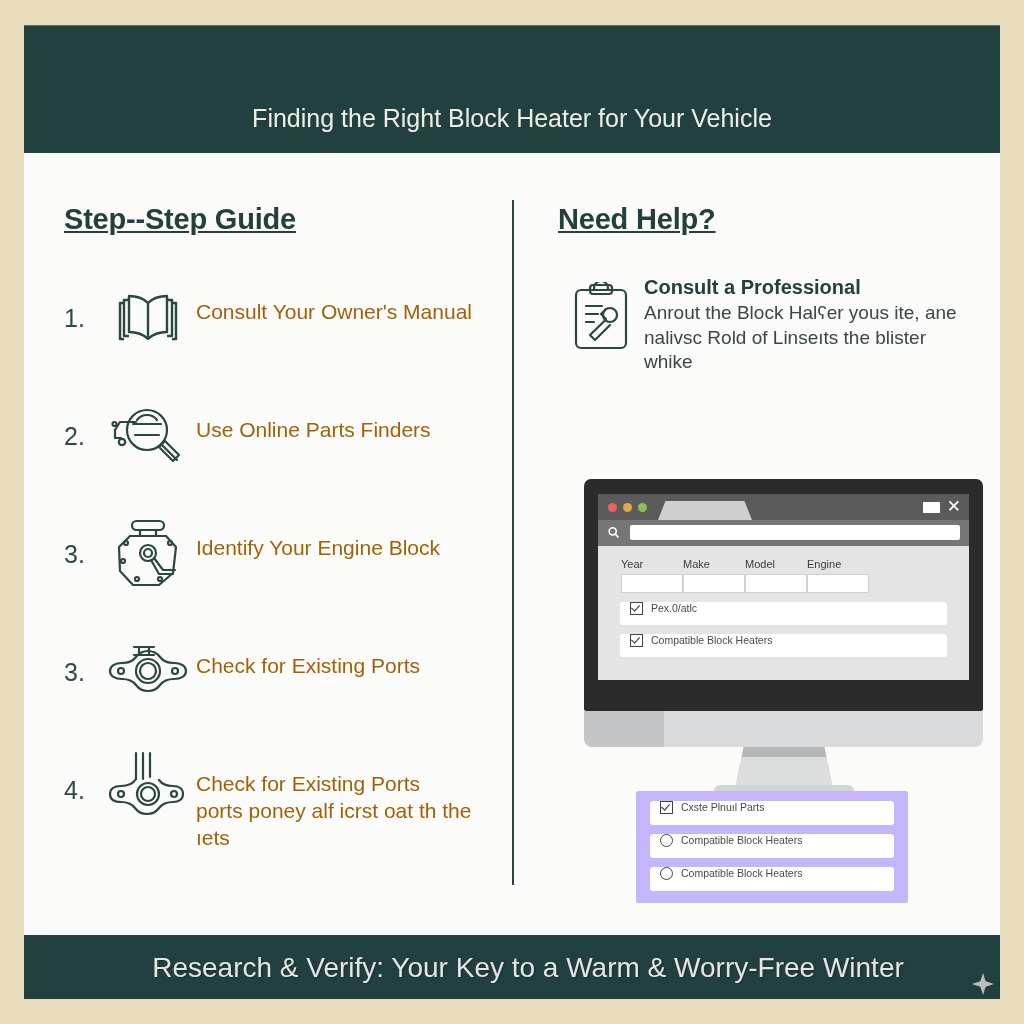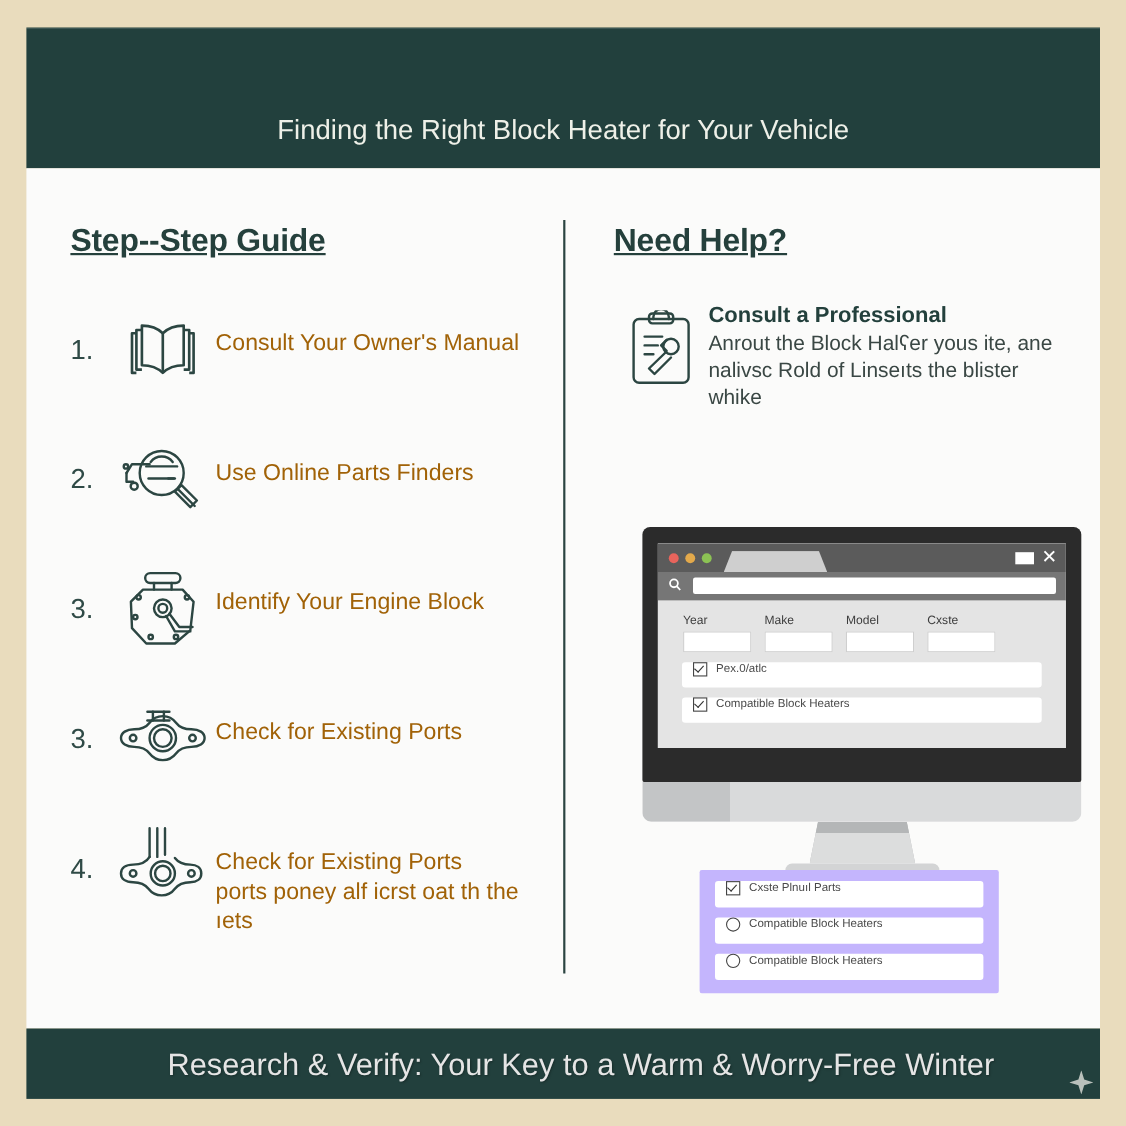--- a/index.html
+++ b/index.html
@@ -194,21 +194,21 @@
   }
   .bw-searchfield {
     position: absolute; left: 32px; top: 5px; right: 9px;
     height: 15px; background: #ffffff; border-radius: 2px;
   }
   .bw-content {
     position: absolute; left: 0; right: 0; top: 52px; bottom: 0;
     background: #e4e4e4;
     padding: 12px 18px 0 18px;
   }
-  .fields { display: flex; gap: 12px; margin-left: 5px; }
+  .fields { display: flex; gap: 0; margin-left: 5px; }
   .field { width: 62px; }
   .field-label {
     color: #3d3d3d;
     font-size: 11px;
     margin-bottom: 4px;
   }
   .field-box {
     height: 17px;
     background: #ffffff;
     border: 1px solid #cfcfcf;
@@ -447,21 +447,21 @@
                 </div>
                 <div class="field">
                   <div class="field-label">Make</div>
                   <div class="field-box"></div>
                 </div>
                 <div class="field">
                   <div class="field-label">Model</div>
                   <div class="field-box"></div>
                 </div>
                 <div class="field">
-                  <div class="field-label">Cxste</div>
+                  <div class="field-label">Engine</div>
                   <div class="field-box"></div>
                 </div>
               </div>
 
               <div class="result-row">
                 <span class="cbx checked"></span>
                 <span class="result-label">Pex.0/atlc</span>
               </div>
               <div class="result-row">
                 <span class="cbx checked"></span>

